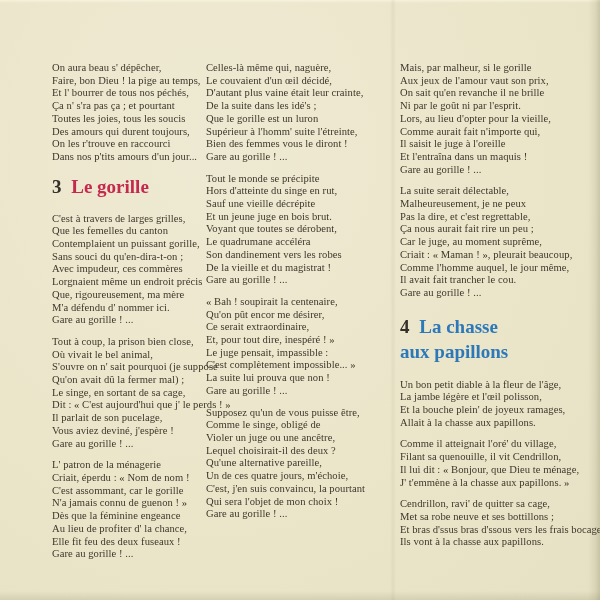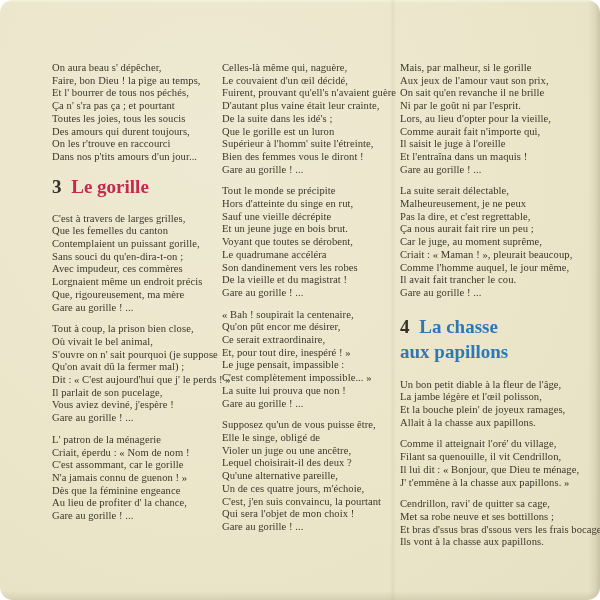--- a/index.html
+++ b/index.html
@@ -6,25 +6,24 @@
   body {
     width: 600px; height: 600px;
     font-family: "Liberation Serif", "DejaVu Serif", serif;
   }
   .page {
     position: relative;
     width: 600px; height: 600px;
     overflow: hidden;
     background: radial-gradient(ellipse at 35% 25%, #eee9d2 0%, #ebe6ca 55%, #e6e1c4 100%);
     color: #3e372b;
-    border-radius: 13px;
   }
   .column { position: absolute; top: 62px; }
   .col-1 { left: 52px; }
-  .col-2 { left: 222px; }
+  .col-2 { left: 206px; }
   .col-3 { left: 400px; }
   .stanza { margin: 0 0 9px 0; }
   .line {
     font-size: 10.6px;
     line-height: 12.7px;
     white-space: nowrap;
     letter-spacing: 0.05px;
   }
   .song-heading {
     font-weight: bold;
@@ -73,47 +72,49 @@
         </div>
         <div class="song-heading"><span class="song-number">3</span> <span class="song-title" style="color: rgb(197, 41, 77); margin-top: 8px;">Le gorille</span></div>
         <div class="stanza">
           <div class="line">C'est à travers de larges grilles,</div>
           <div class="line">Que les femelles du canton</div>
           <div class="line">Contemplaient un puissant gorille,</div>
           <div class="line">Sans souci du qu'en-dira-t-on ;</div>
           <div class="line">Avec impudeur, ces commères</div>
           <div class="line">Lorgnaient même un endroit précis</div>
           <div class="line">Que, rigoureusement, ma mère</div>
+          <div class="line">M'a défendu d' nommer ici.</div>
           <div class="line">Gare au gorille ! ...</div>
         </div>
         <div class="stanza">
           <div class="line">Tout à coup, la prison bien close,</div>
           <div class="line">Où vivait le bel animal,</div>
           <div class="line">S'ouvre on n' sait pourquoi (je suppose</div>
           <div class="line">Qu'on avait dû la fermer mal) ;</div>
+          <div class="line">Le singe, en sortant de sa cage,</div>
           <div class="line">Dit : « C'est aujourd'hui que j' le perds ! »</div>
           <div class="line">Il parlait de son pucelage,</div>
           <div class="line">Vous aviez deviné, j'espère !</div>
           <div class="line">Gare au gorille ! ...</div>
         </div>
         <div class="stanza">
           <div class="line">L' patron de la ménagerie</div>
           <div class="line">Criait, éperdu : « Nom de nom !</div>
           <div class="line">C'est assommant, car le gorille</div>
           <div class="line">N'a jamais connu de guenon ! »</div>
           <div class="line">Dès que la féminine engeance</div>
           <div class="line">Au lieu de profiter d' la chance,</div>
+          <div class="line">Elle fit feu des deux fuseaux !</div>
           <div class="line">Gare au gorille ! ...</div>
         </div>
       </div>
       <div class="column col-2">
         <div class="stanza">
           <div class="line">Celles-là même qui, naguère,</div>
           <div class="line">Le couvaient d'un œil décidé,</div>
-          <div class="line">Fuirent, prouvant qu'ell's n'avaient guère</div>
           <div class="line">D'autant plus vaine était leur crainte,</div>
           <div class="line">De la suite dans les idé's ;</div>
           <div class="line">Que le gorille est un luron</div>
           <div class="line">Supérieur à l'homm' suite l'étreinte,</div>
           <div class="line">Bien des femmes vous le diront !</div>
           <div class="line">Gare au gorille ! ...</div>
         </div>
         <div class="stanza">
           <div class="line">Tout le monde se précipite</div>
           <div class="line">Hors d'atteinte du singe en rut,</div>
@@ -130,21 +131,21 @@
           <div class="line">Qu'on pût encor me désirer,</div>
           <div class="line">Ce serait extraordinaire,</div>
           <div class="line">Et, pour tout dire, inespéré ! »</div>
           <div class="line">Le juge pensait, impassible :</div>
           <div class="line">C'est complètement impossible... »</div>
           <div class="line">La suite lui prouva que non !</div>
           <div class="line">Gare au gorille ! ...</div>
         </div>
         <div class="stanza">
           <div class="line">Supposez qu'un de vous puisse être,</div>
-          <div class="line">Elle le singe, obligé de</div>
+          <div class="line">Comme le singe, obligé de</div>
           <div class="line">Violer un juge ou une ancêtre,</div>
           <div class="line">Lequel choisirait-il des deux ?</div>
           <div class="line">Qu'une alternative pareille,</div>
           <div class="line">Un de ces quatre jours, m'échoie,</div>
           <div class="line">C'est, j'en suis convaincu, la pourtant</div>
           <div class="line">Qui sera l'objet de mon choix !</div>
           <div class="line">Gare au gorille ! ...</div>
         </div>
       </div>
       <div class="column col-3">

